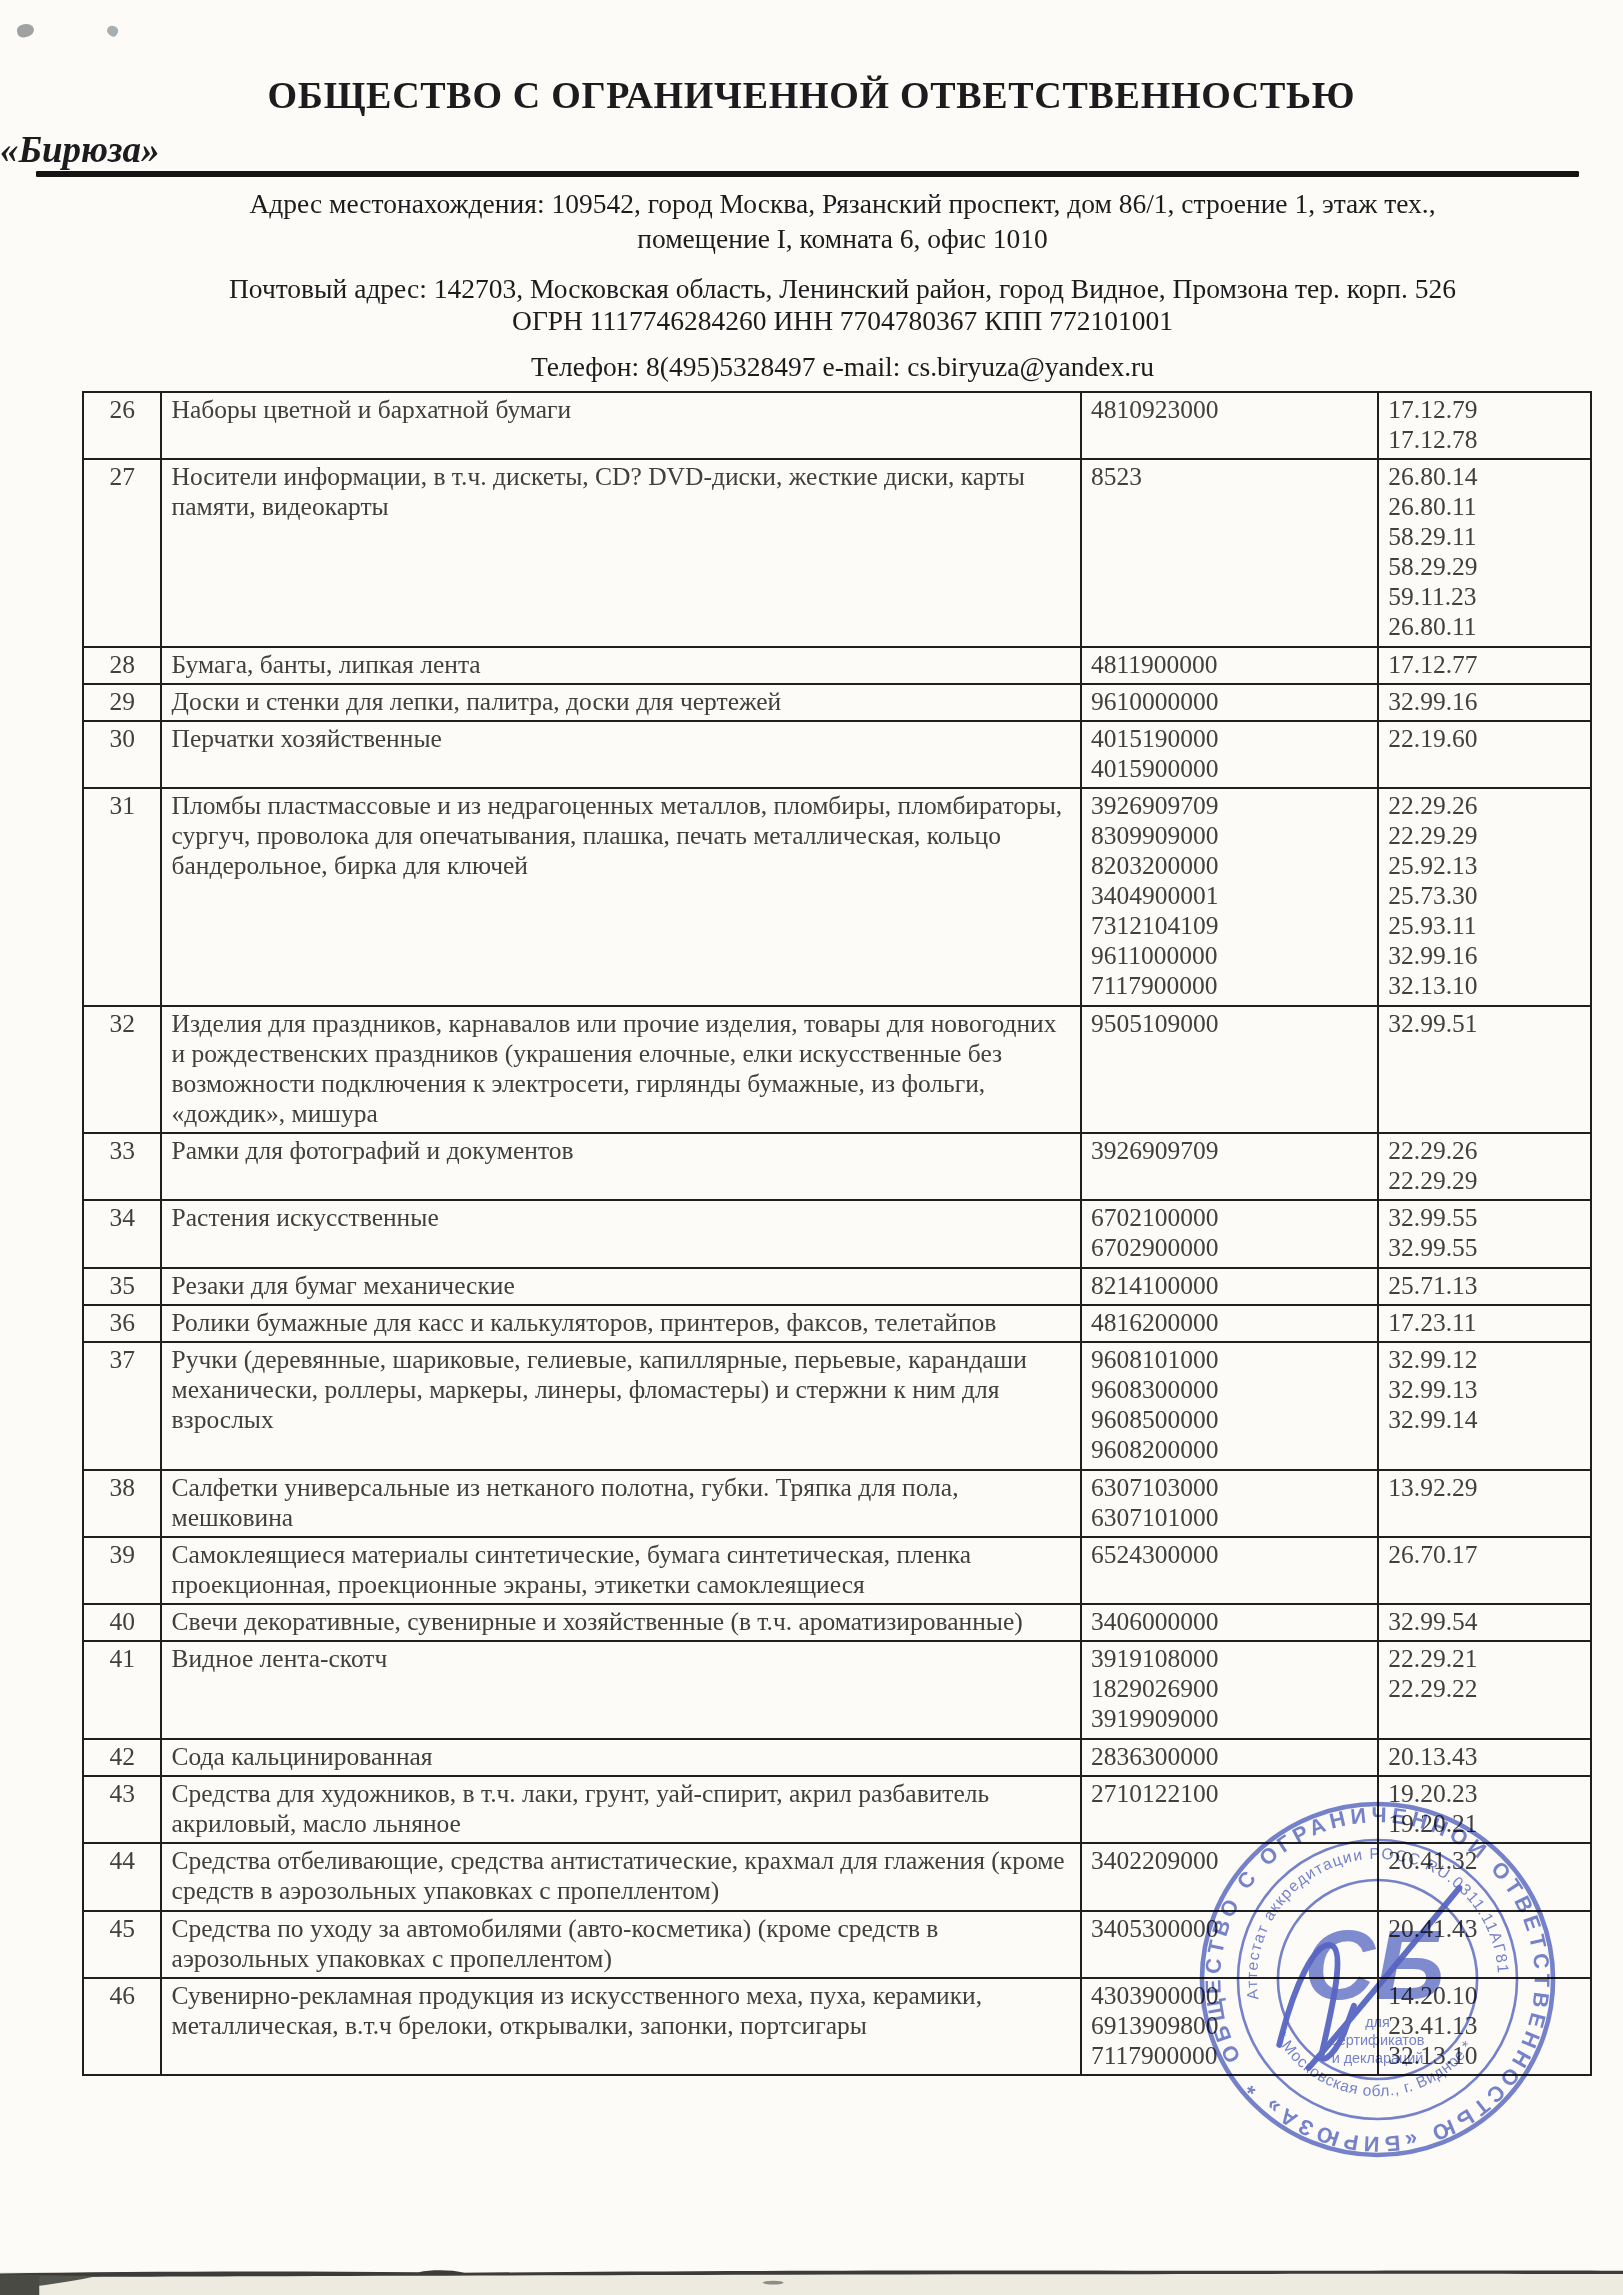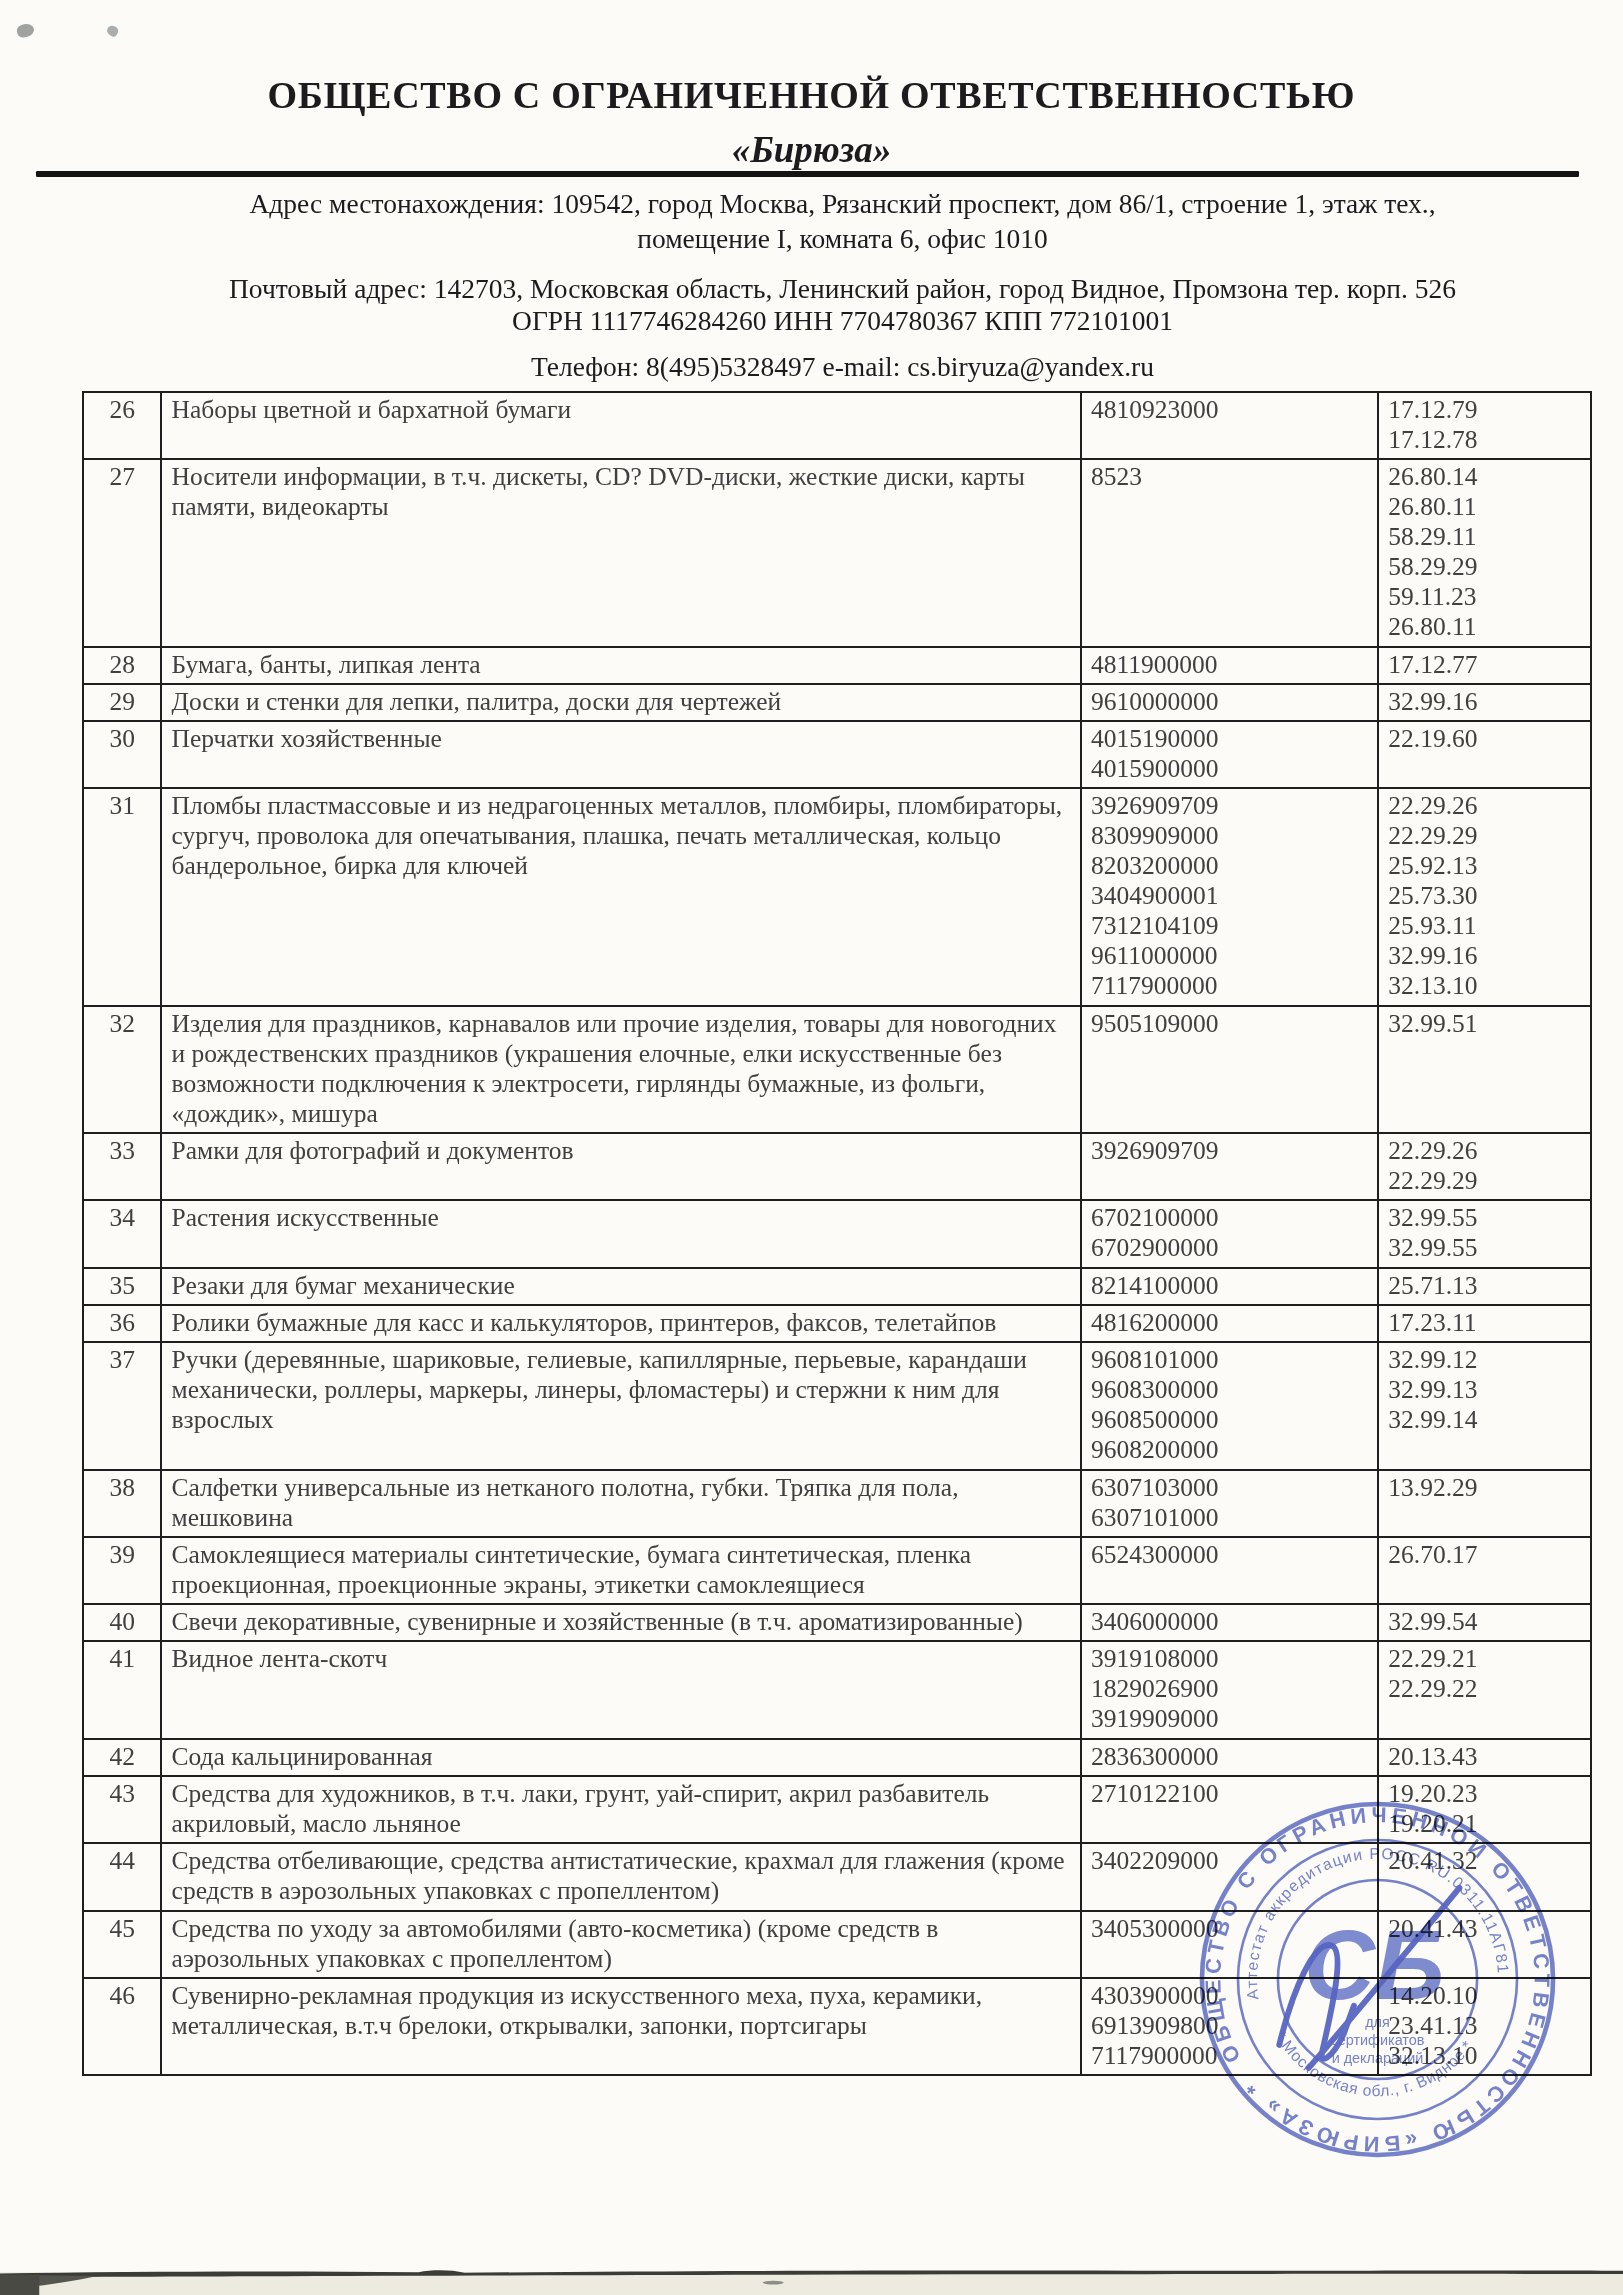--- a/index.html
+++ b/index.html
@@ -17,21 +17,21 @@
   .speck.s2{left:107px;top:26px;width:11px;height:9.8px;border-radius:55% 45% 40% 60%;transform:rotate(24deg);background:#9aa0a4;}
 
   
   .title{
     position:absolute;left:0;top:73px;width:100%;
     text-align:center;font-size:38px;font-weight:bold;
     letter-spacing:0.7px;white-space:nowrap;
   }
   .subtitle{
     position:absolute;left:0;top:128px;width:100%;
-    text-align:center;font-size:37px;font-weight:bold;font-style:italic;
+    text-align:left;font-size:37px;font-weight:bold;font-style:italic;
   }
   .rule{position:absolute;left:36px;top:171px;width:1543px;height:5.9px;background:#141414;border-radius:1.3px;}
   .hline{position:absolute;left:0;width:100%;text-align:center;font-size:27.5px;line-height:34px;padding-left:31px;}
   .addr1{top:187px;}
   .addr2{top:222px;}
   .addr3{top:256px;margin-top:16px;}
   .ogrn{top:304px;font-family:Liberation Serif, serif;}
   .phone{top:350px;}
 
   

